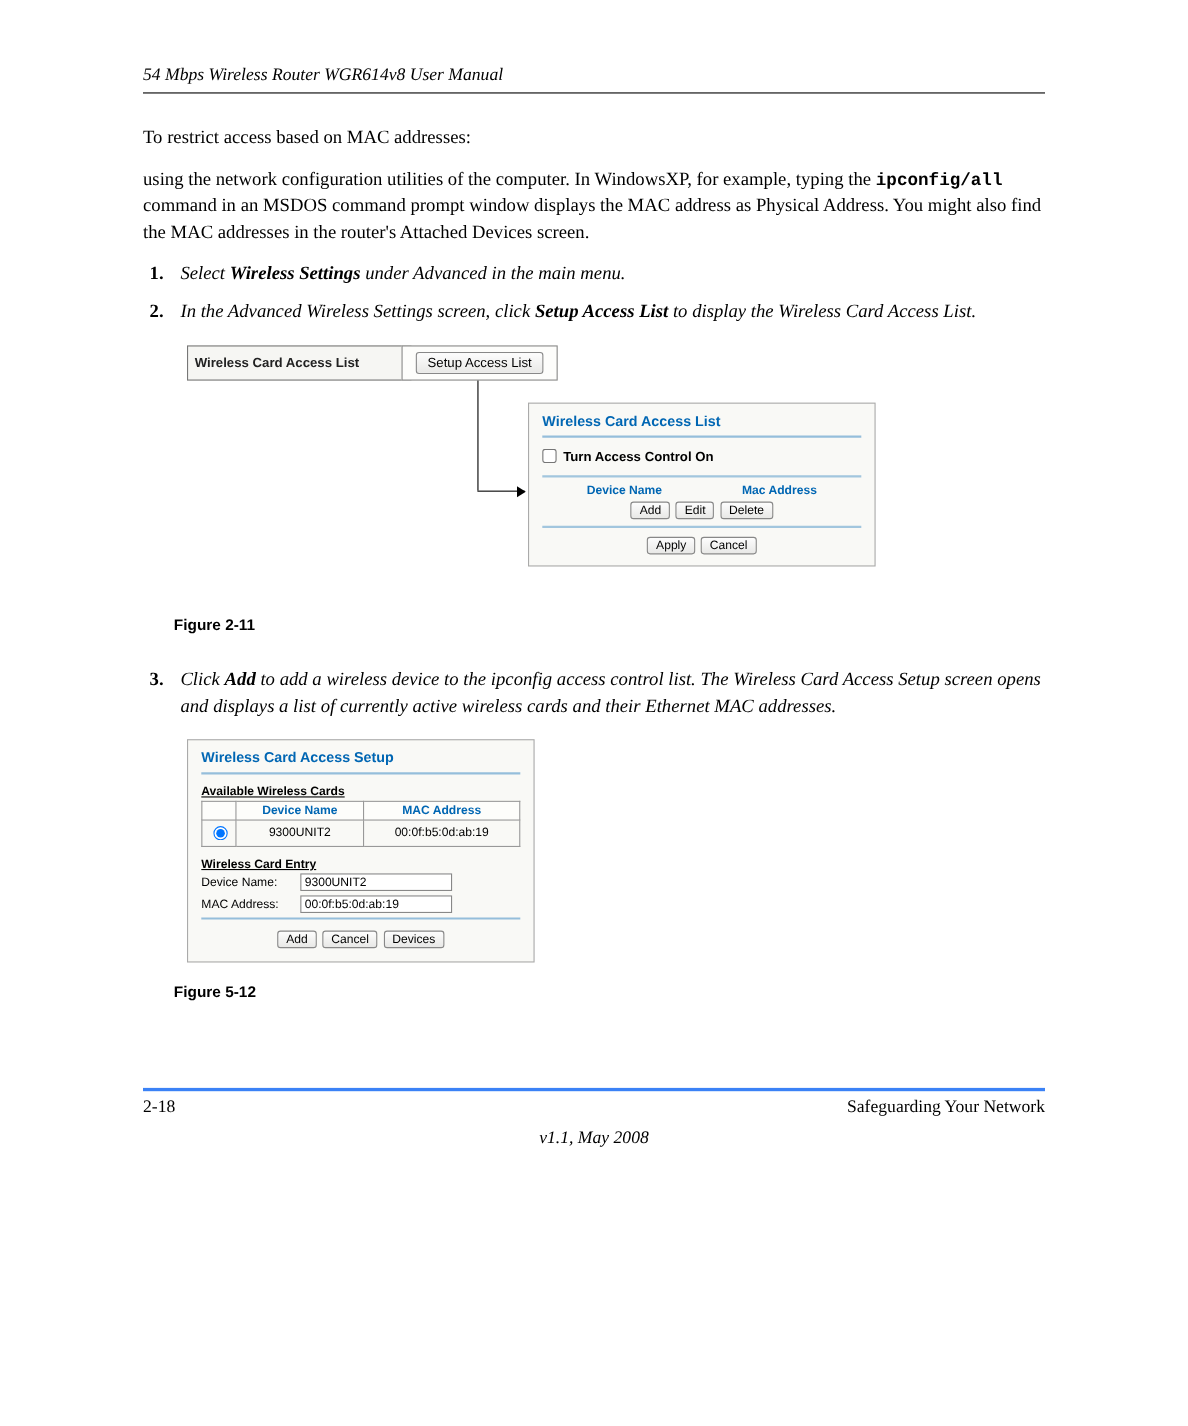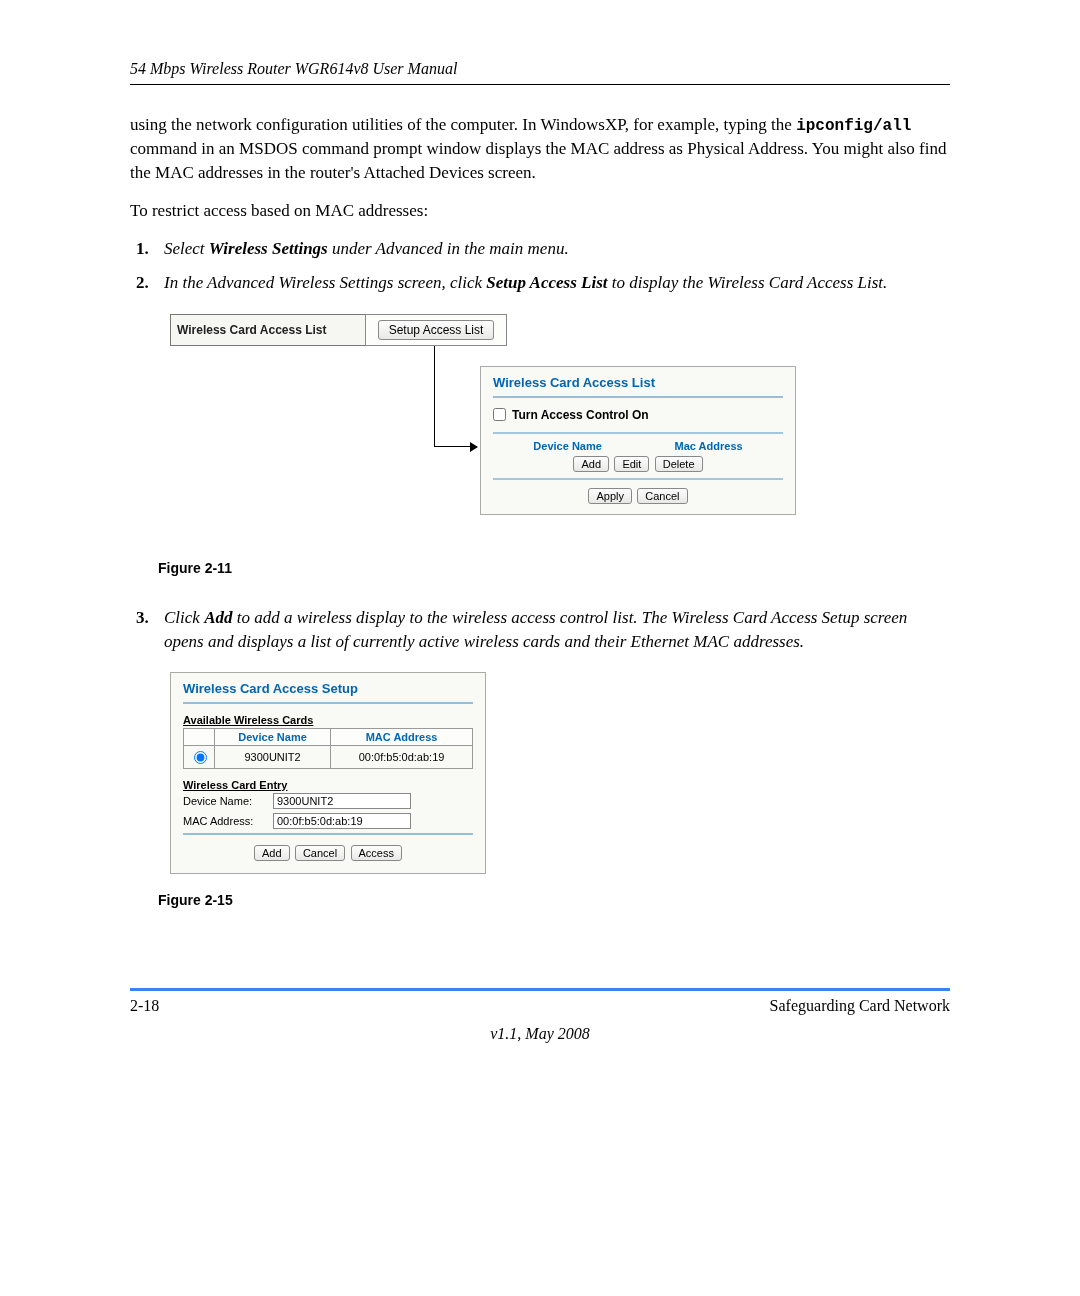--- a/index.html
+++ b/index.html
@@ -255,25 +255,25 @@
     margin-top: 10px;
   }
 </style>
 </head>
 <body>
 
 <div class="page">
 
   <div class="header">54 Mbps Wireless Router WGR614v8 User Manual</div>
 
+  <div class="body-text">To restrict access based on MAC addresses:</div>
+
   <div class="body-text">
     <span>using the network configuration utilities of the computer. In WindowsXP, for example, typing the </span><span class="mono">ipconfig/all</span><span> command in an MSDOS command prompt window displays the MAC address as Physical Address. You might also find the MAC addresses in the router's Attached Devices screen.</span>
   </div>
-
-  <div class="body-text">To restrict access based on MAC addresses:</div>
 
   <ol class="step-list">
     <li class="step-item">
       <span class="step-num">1.</span>
       <span class="step-content">
         <span>Select </span><span class="bold">Wireless Settings</span><span> under Advanced in the main menu.</span>
       </span>
     </li>
     <li class="step-item">
       <span class="step-num">2.</span>
@@ -314,21 +314,21 @@
         <button class="router-btn">Cancel</button>
       </div>
     </div>
   </div>
   <div class="fig-caption">Figure 2-11</div>
 
   <ol class="step-list">
     <li class="step-item">
       <span class="step-num">3.</span>
       <span class="step-content">
-        <span>Click </span><span class="bold">Add</span><span> to add a wireless display to the wireless access control list. The Wireless Card Access Setup screen opens and displays a list of currently active wireless cards and their Ethernet MAC addresses.</span>
+        <span>Click </span><span class="bold">Add</span><span> to add a wireless device to the ipconfig access control list. The Wireless Card Access Setup screen opens and displays a list of currently active wireless cards and their Ethernet MAC addresses.</span>
       </span>
     </li>
   </ol>
 
   <div class="fig212">
     <div class="panel panel-212">
       <div class="panel-title">Wireless Card Access Setup</div>
       <hr class="panel-hr">
       <div class="subheading">Available Wireless Cards</div>
       <table class="mini-table">
@@ -352,25 +352,25 @@
         <input type="text" value="9300UNIT2" style="">
       </div>
       <div class="entry-row">
         <label>MAC Address:</label>
         <input type="text" value="00:0f:b5:0d:ab:19" style="">
       </div>
       <hr class="panel-hr">
       <div class="btn-row">
         <button class="router-btn">Add</button>
         <button class="router-btn">Cancel</button>
-        <button class="router-btn">Access</button>
+        <button class="router-btn">Devices</button>
       </div>
     </div>
   </div>
-  <div class="fig-caption">Figure 2-15</div>
+  <div class="fig-caption">Figure 5-12</div>
 
   <div class="footer-rule">
     <span>2-18</span>
-    <span>Safeguarding Card Network</span>
+    <span>Safeguarding Your Network</span>
   </div>
   <div class="footer-center">v1.1, May 2008</div>
 
 </div>
 
 </body></html>

